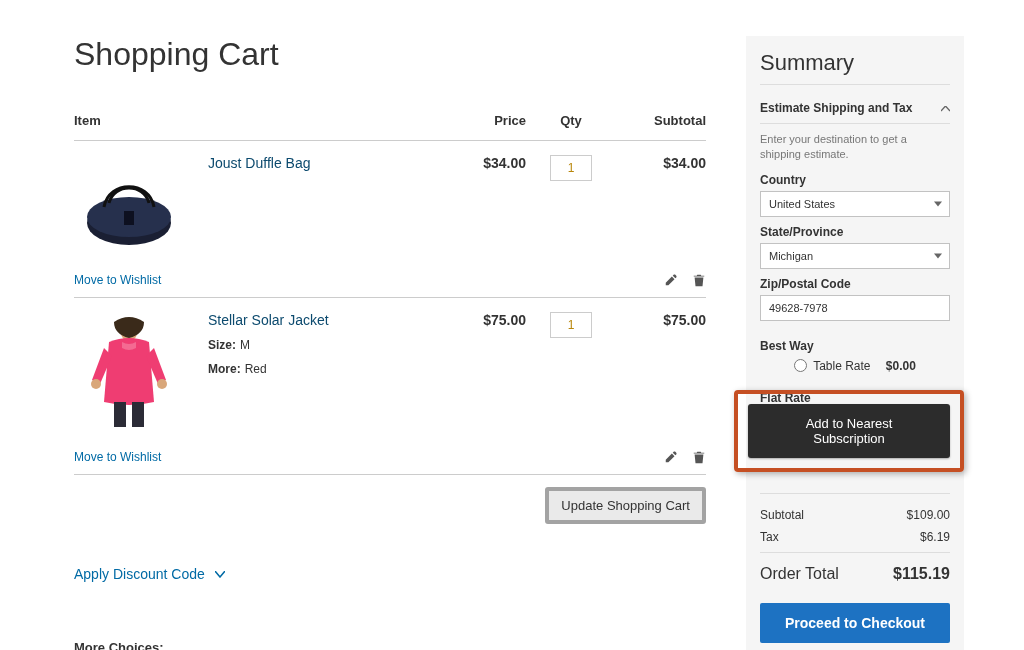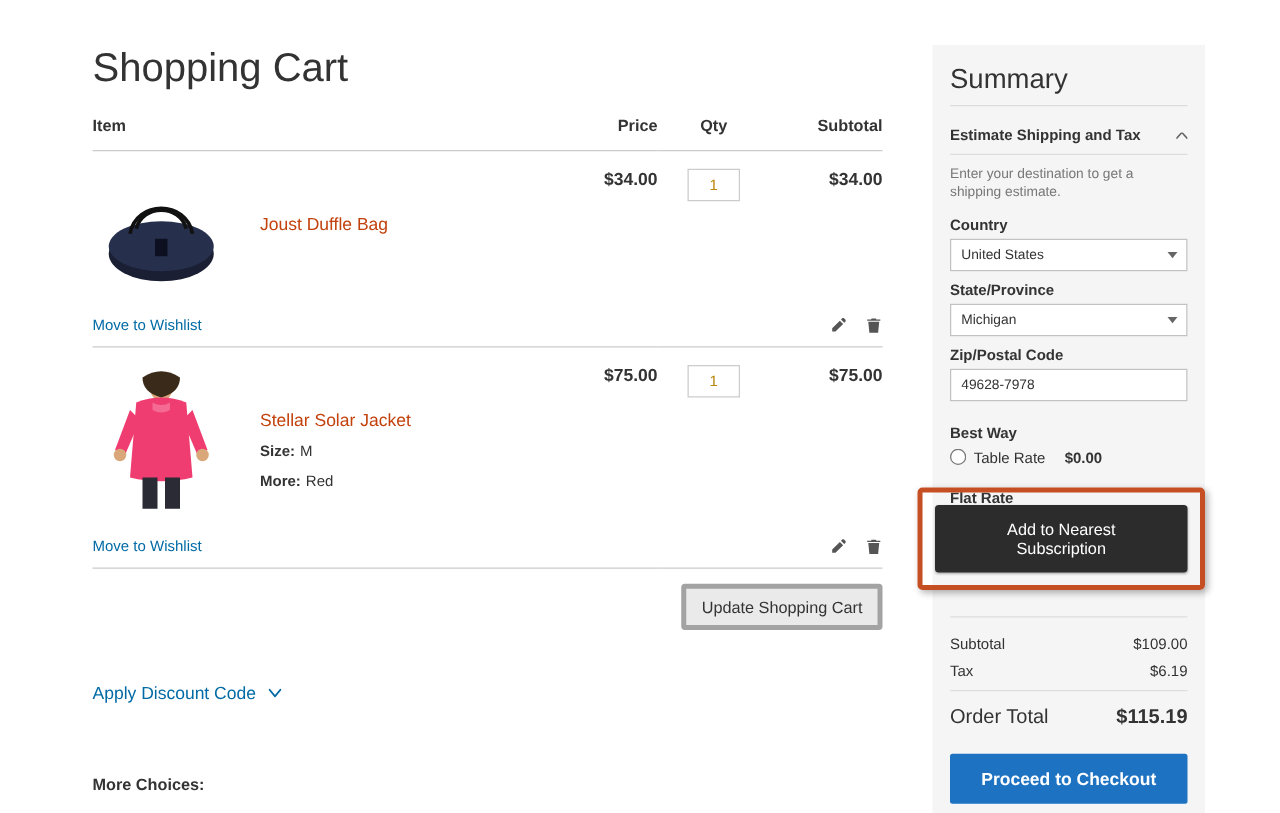--- a/index.html
+++ b/index.html
@@ -1,29 +1,29 @@
 <!DOCTYPE html>
 <html><head>
 <meta charset="utf-8">
 <style>
   * { box-sizing: border-box; margin: 0; padding: 0; }
   body { font-family: Arial, Helvetica, sans-serif; font-size: 13px; color: #333; background: #fff; padding: 36px 60px 40px 74px; }
   .page { display: flex; gap: 40px; }
   .cart { flex: 1; max-width: 640px; }
-  h1 { font-weight: 300; font-size: 32px; color: #333; margin-bottom: 20px; }
+  h1 { font-weight: 300; font-size: 32px; color: #333; margin-bottom: 40px; }
   table { width: 100%; border-collapse: collapse; }
   thead th { text-align: left; font-size: 13px; font-weight: 700; padding: 0 0 12px; }
   thead th.price, thead th.qty, thead th.subtotal { text-align: right; }
   thead th.qty { text-align: center; }
   thead { border-bottom: 1px solid #ccc; }
   tbody td { vertical-align: top; padding-top: 14px; }
   .img-cell { width: 130px; }
   .img-cell svg { display: block; }
   .name-cell { padding-left: 4px; }
-  .name { font-size: 14px; color: #c2410c; margin-top: 36px; }
+  .name { font-size: 14px; color: #0c4a6e; }
   .attr { font-size: 12px; margin-top: 10px; color: #333; }
   .attr .lbl { font-weight: 700; margin-right: 4px; }
   .price-cell, .sub-cell { text-align: right; font-weight: 700; font-size: 14px; width: 90px; }
   .qty-cell { text-align: center; width: 90px; }
   .qty-input { width: 42px; height: 26px; border: 1px solid #ccc; text-align: center; font-size: 12px; color: #b8860b; }
   .actions-row td { padding: 18px 0 10px; border-bottom: 1px solid #ccc; }
   .actions { display: flex; justify-content: space-between; align-items: center; }
   .wishlist { color: #006aa5; font-size: 12px; text-decoration: none; }
   .icons { display: flex; gap: 14px; }
   .pencil, .trash { width: 14px; height: 14px; }
@@ -36,21 +36,21 @@
   .summary { width: 218px; background: #f5f5f5; border: 0; padding: 14px 14px 18px; color: #333; }
   .summary h2 { font-weight: 300; font-size: 22px; margin-bottom: 16px; padding-bottom: 8px; border-bottom: 1px solid #ddd; }
   .est { font-weight: 700; font-size: 12px; padding-bottom: 8px; border-bottom: 1px solid #ddd; display:flex; justify-content: space-between; align-items: center; }
   .hint { font-size: 11px; color: #777; margin: 8px 0 10px; line-height: 1.4; }
   .fld-label { font-size: 12px; font-weight: 700; margin: 8px 0 4px; }
   .input, .select { width: 100%; height: 26px; border: 1px solid #c2c2c2; background: #fff; font-size: 11px; padding: 0 8px; color: #333; }
   .select { appearance: none; -webkit-appearance: none; padding-right: 20px; background-image: none; }
   .select-wrap { position: relative; }
   .select-wrap:after { content:""; position:absolute; right:8px; top:50%; width:0;height:0;border-left:4px solid transparent;border-right:4px solid transparent;border-top:5px solid #666; transform: translateY(-50%); }
   .method-h { font-weight: 700; font-size: 12px; margin-top: 18px; }
-  .radio-line { display:flex; align-items:center; gap:6px; font-size: 12px; margin-top: 6px; }
+  .radio-line { display:flex; align-items:center; gap:6px; font-size: 12px; margin-top: 6px; justify-content: center; }
   .radio-line input { margin:0; }
   .totals { margin-top: 16px; border-top: 1px solid #ddd; padding-top: 10px; }
   .tot-row { display:flex; justify-content:space-between; font-size: 12px; padding: 4px 0; }
   .ot-row { display:flex; justify-content:space-between; font-size: 16px; font-weight: 400; border-top: 1px solid #ddd; padding-top: 12px; margin-top: 4px; }
   .ot-row span:last-child { font-weight: 700; }
   .checkout-btn { display:block; width:100%; margin-top: 20px; background:#1d72c2; color:#fff; border:none; padding: 12px 0; font-size: 14px; font-weight: 700; cursor:pointer; border-radius:2px; }
 
   .nearest-wrap { position: absolute; border: 4px solid #c54f23; border-radius: 4px; padding: 10px 10px; background: rgba(255,255,255,0); box-shadow: 2px 2px 6px rgba(0,0,0,0.3); }
   .nearest-btn { background:#2c2c2c; color:#fff; border:none; padding: 12px 28px; font-size: 13px; cursor:pointer; border-radius:3px; box-shadow: 0 1px 2px rgba(0,0,0,0.3); }
 

